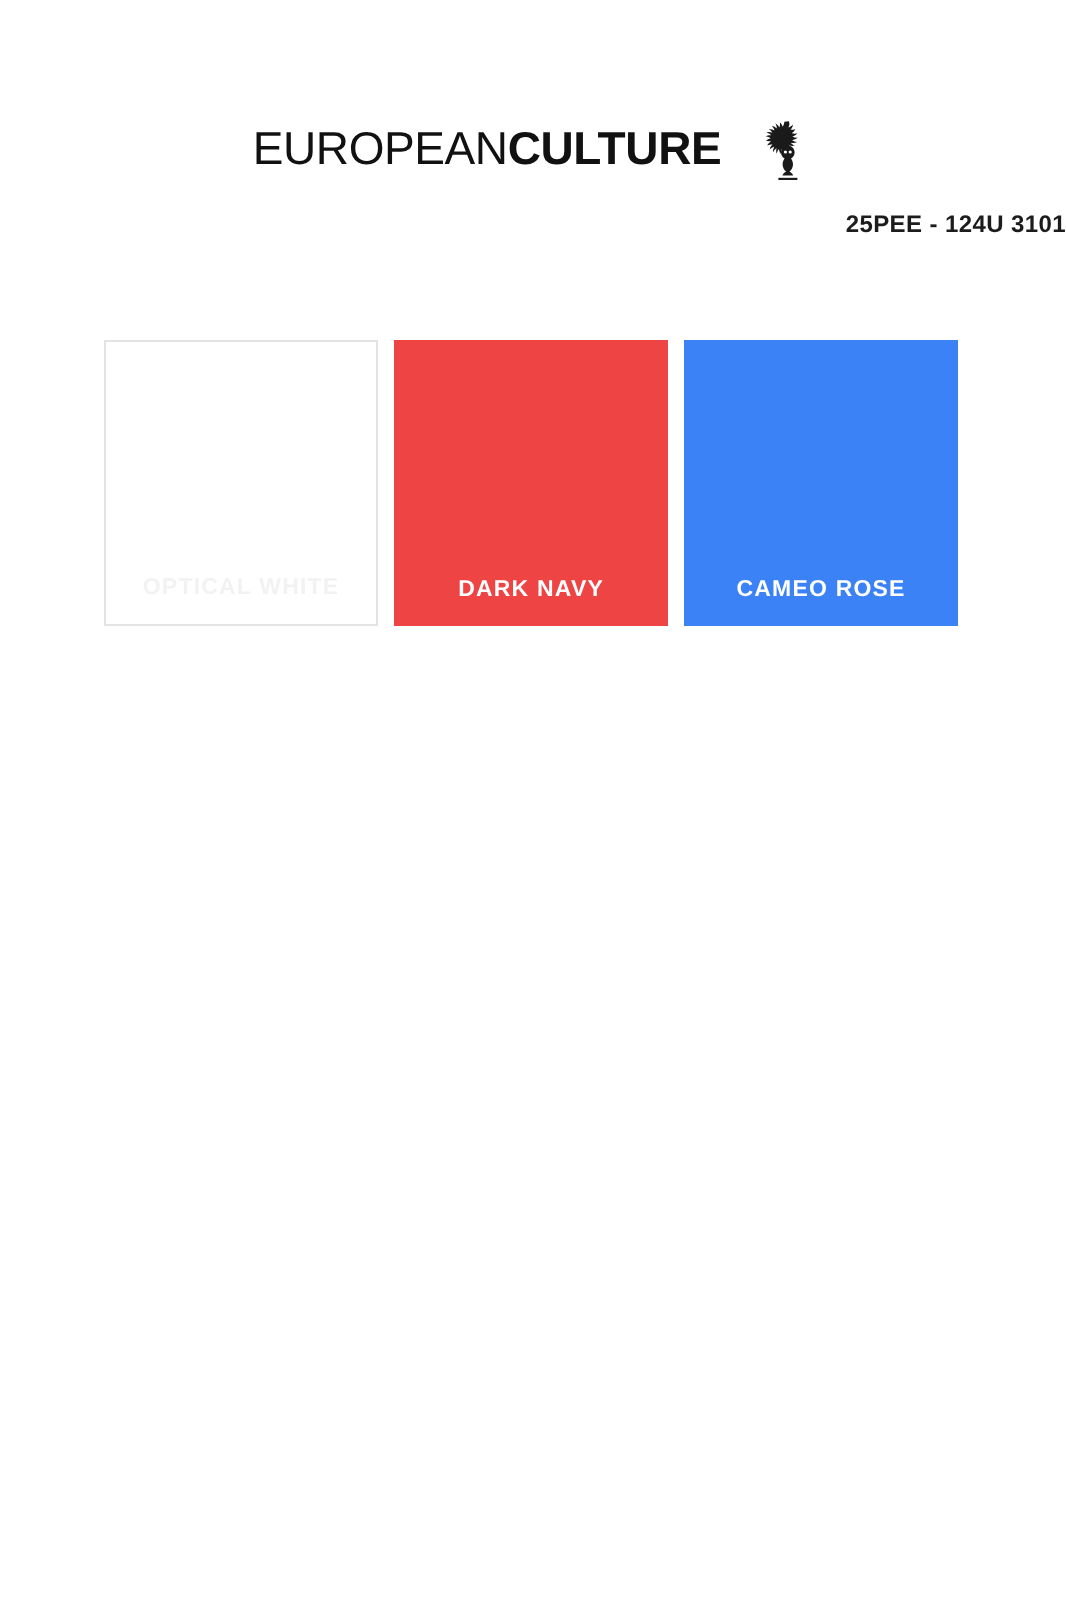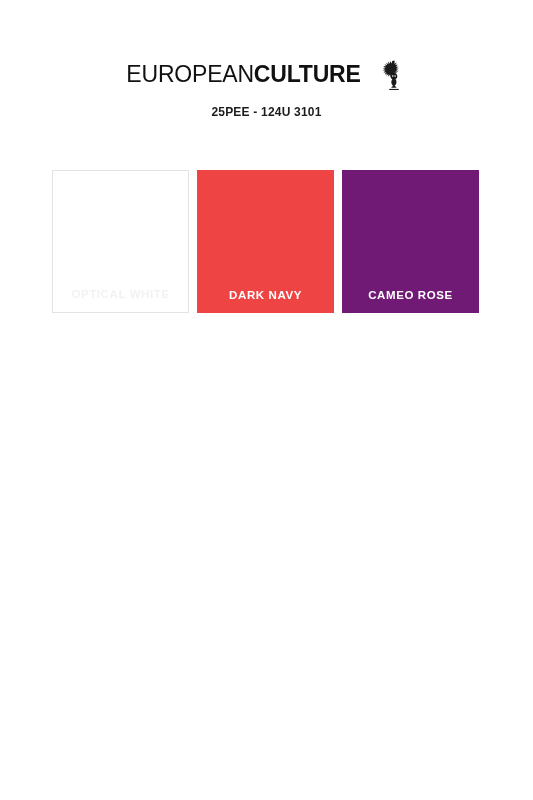--- a/index.html
+++ b/index.html
@@ -67,21 +67,21 @@
   .brand-emblem svg {
     display: block;
   }
 
   
   .style-code {
     position: absolute;
     top: 105px;
     left: 0;
     width: 533px;
-    text-align: center;
+    text-align: right;
     font-size: 12px;
     font-weight: 700;
     letter-spacing: 0.2px;
     color: #1c1c1c;
   }
 
   
   .swatch-row {
     position: absolute;
     top: 170px;
@@ -139,19 +139,19 @@
   <div class="swatch-row">
 
     <div class="swatch" id="swatch-0" style="background: rgb(255, 255, 255); border: 1px solid rgb(227, 227, 227);">
       <span class="swatch-label" style="color: rgb(242, 242, 242);">OPTICAL WHITE</span>
     </div>
 
     <div class="swatch" id="swatch-1" style="background: #ef4444;">
       <span class="swatch-label" style="color: rgb(255, 255, 255);">DARK NAVY</span>
     </div>
 
-    <div class="swatch" id="swatch-2" style="background: #701a75;">
+    <div class="swatch" id="swatch-2" style="background: #3b82f6;">
       <span class="swatch-label" style="color: rgb(255, 255, 255);">CAMEO ROSE</span>
     </div>
 
   </div>
 
 </div>
 
 </body></html>

